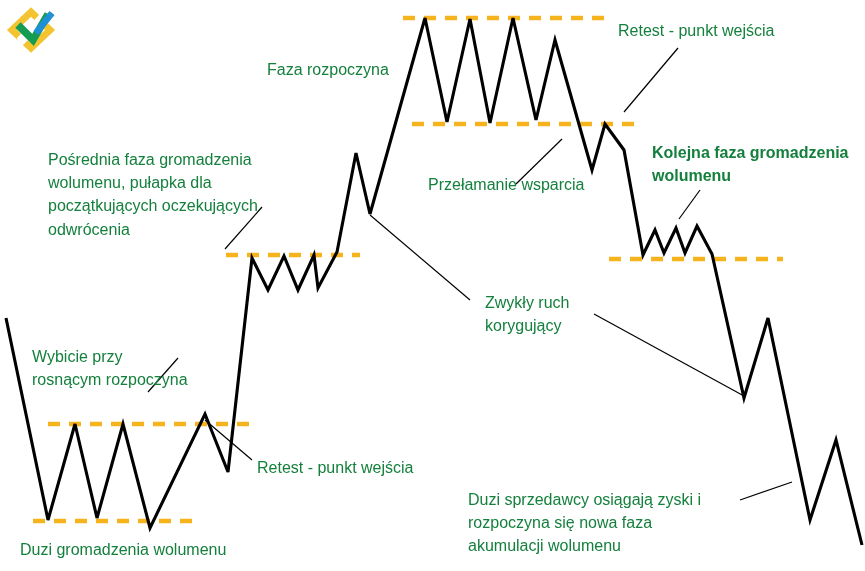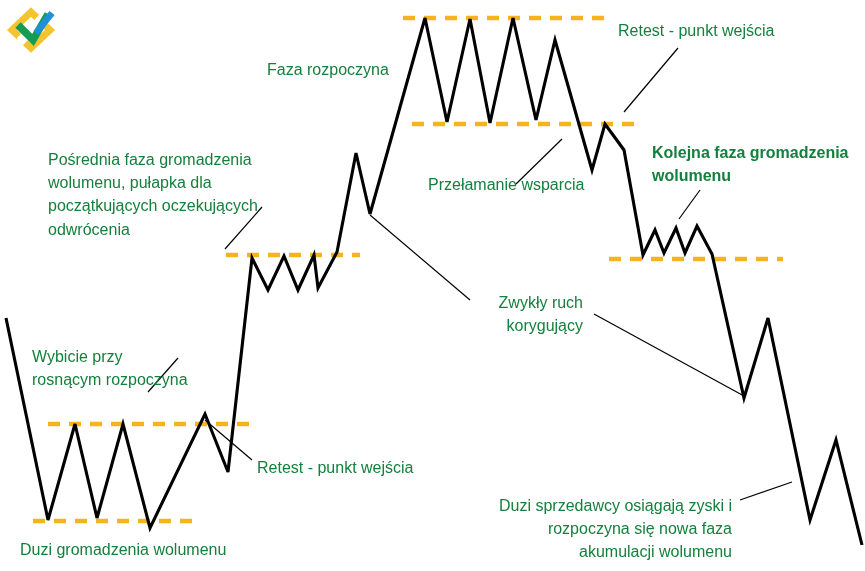--- a/index.html
+++ b/index.html
@@ -26,21 +26,21 @@
     display: block;
   }
   .anno {
     position: absolute;
     font-family: "Liberation Sans", sans-serif;
     font-size: 16px;
     line-height: 1.45;
     color: #15803d;
     white-space: pre-line;
   }
-  .anno.right { text-align: right; }
+  .anno.right { }
   .anno.left  { text-align: left; }
 </style>
 </head>
 <body>
 
 <div id="stage">
 
   <svg id="diagram" viewBox="0 0 865 571" aria-hidden="true">
     <g>
       <path d="M 12 30 L 31 12 L 50 30 L 31 48 Z" fill="none" stroke="#f4c430" stroke-width="7" stroke-linejoin="miter"></path>
@@ -79,18 +79,18 @@
 odwrócenia</div>
       <div class="anno left" style="left: 652px; top: 141px; font-weight: bold;">Kolejna faza gromadzenia
 wolumenu</div>
       <div class="anno left" style="left: 428px; top: 173px;">Przełamanie wsparcia</div>
       <div class="anno right" style="left: 485px; top: 291px; width: 98px;">Zwykły ruch
 korygujący</div>
       <div class="anno left" style="left: 32px; top: 345px;">Wybicie przy
 rosnącym rozpoczyna</div>
       <div class="anno left" style="left: 257px; top: 456px;">Retest - punkt wejścia</div>
       <div class="anno left" style="left: 20px; top: 538px;">Duzi gromadzenia wolumenu</div>
-      <div class="anno right" style="left: 488px; top: 488px; width: 244px; margin-top: 6px;">Duzi sprzedawcy osiągają zyski i
+      <div class="anno right" style="left: 468px; top: 488px; width: 244px;">Duzi sprzedawcy osiągają zyski i
 rozpoczyna się nowa faza
 akumulacji wolumenu</div>
     </div>
 
 </div>
 
 </body></html>

